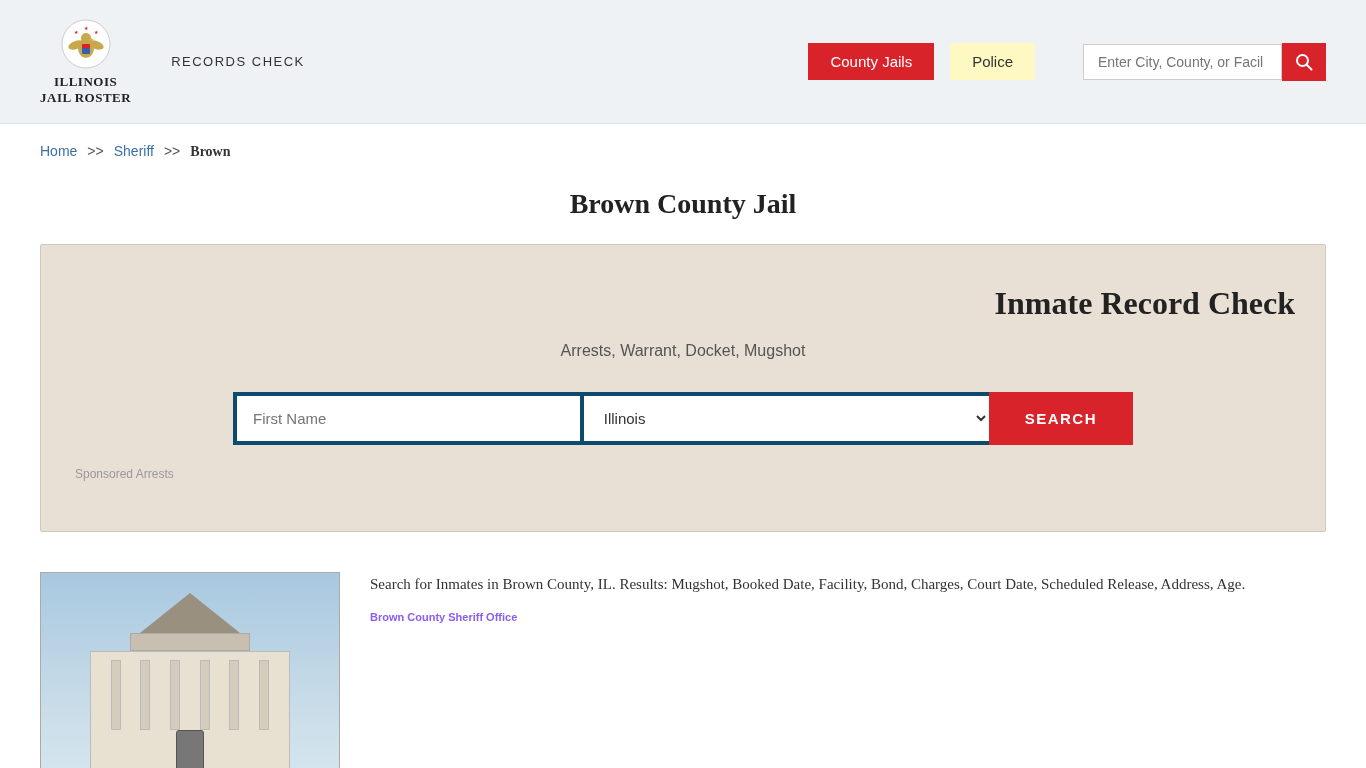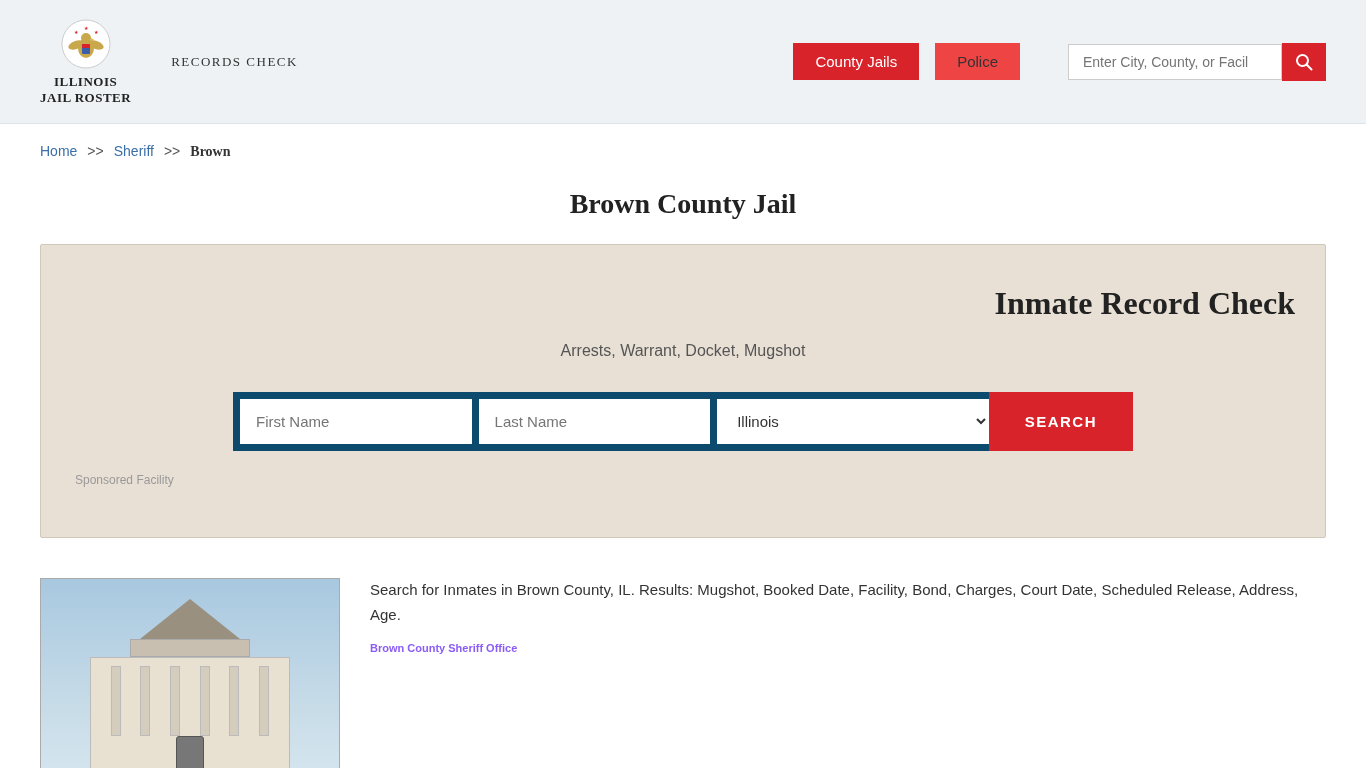--- a/index.html
+++ b/index.html
@@ -28,21 +28,21 @@
       font-size: 13px;
       font-weight: bold;
       text-align: center;
       color: #222;
       line-height: 1.2;
       text-transform: uppercase;
       letter-spacing: 0.5px;
       margin-top: 4px;
     }
     .records-check-link {
-      font-family: Liberation Serif, serif;
+      font-family: Liberation Sans, sans-serif;
       font-size: 13px;
       letter-spacing: 1.5px;
       color: #333;
       text-decoration: none;
       text-transform: uppercase;
       margin-left: 10px;
     }
     .header-nav {
       margin-left: auto;
       display: flex;
@@ -55,33 +55,33 @@
       font-family: Arial, sans-serif;
       border: none;
       cursor: pointer;
       font-weight: 500;
     }
     .nav-btn-active {
       background: #d9232a;
       color: #fff;
     }
     .nav-btn-inactive {
-      background: #ef4444;
+      background: #fef9c3;
       color: #333;
     }
     .search-bar-area {
       display: flex;
       align-items: center;
       margin-left: 18px;
     }
     .search-bar-area input {
       padding: 9px 14px;
       font-size: 14px;
       border: 1px solid #ccc;
-      width: 214px;
+      width: 199px;
       font-family: Arial, sans-serif;
       outline: none;
     }
     .search-bar-area button {
       background: #d9232a;
       border: none;
       color: #fff;
       padding: 10px 13px;
       cursor: pointer;
       display: flex;
@@ -154,21 +154,21 @@
       gap: 0;
       max-width: 900px;
       margin: 0 auto;
     }
     .inmate-search-row input,
     .inmate-search-row select {
       flex: 1;
       padding: 13px 16px;
       font-size: 15px;
       font-family: Arial, sans-serif;
-      border: 7px solid #0c4a6e;
+      border: 4px solid #0c4a6e;
       background: #fff;
       outline: none;
       color: #555;
     }
     .inmate-search-row input:first-child { border-right: none; }
     .inmate-search-row input:nth-child(2) { border-right: none; }
     .inmate-search-row select { flex: 1.2; border-right: none; color: #333; }
     .search-btn-main {
       background: #d9232a;
       color: #fff;
@@ -220,21 +220,21 @@
       z-index: 2;
       display: flex;
       flex-direction: column;
       align-items: center;
     }
 
     .content-text {
       flex: 1;
     }
     .content-description {
-      font-family: Liberation Sans, sans-serif;
+      font-family: Liberation Serif, serif;
       font-size: 15px;
       color: #333;
       line-height: 1.65;
       margin-bottom: 14px;
     }
     .content-subheading {
       font-family: Arial, sans-serif;
       font-size: 11px;
       font-weight: bold;
       color: #8b5cf6;
@@ -299,26 +299,25 @@
 <div class="page-title-area">
   <h1 class="page-title">Brown County Jail</h1>
 </div>
 
 <div class="inmate-panel">
   <h2 class="inmate-panel-title">Inmate Record Check</h2>
   <p class="inmate-panel-subtitle">Arrests, Warrant, Docket, Mugshot</p>
 
   <div class="inmate-search-row">
     <input type="text" placeholder="First Name" style="">
-    <input type="text" placeholder="Last Name" style="">
     <select id="state-select"><option value="Alabama">Alabama</option><option value="Alaska">Alaska</option><option value="Arizona">Arizona</option><option value="Arkansas">Arkansas</option><option value="California">California</option><option value="Colorado">Colorado</option><option value="Connecticut">Connecticut</option><option value="Delaware">Delaware</option><option value="Florida">Florida</option><option value="Georgia">Georgia</option><option value="Hawaii">Hawaii</option><option value="Idaho">Idaho</option><option value="Illinois" selected="">Illinois</option><option value="Indiana">Indiana</option><option value="Iowa">Iowa</option><option value="Kansas">Kansas</option><option value="Kentucky">Kentucky</option><option value="Louisiana">Louisiana</option><option value="Maine">Maine</option><option value="Maryland">Maryland</option><option value="Massachusetts">Massachusetts</option><option value="Michigan">Michigan</option><option value="Minnesota">Minnesota</option><option value="Mississippi">Mississippi</option><option value="Missouri">Missouri</option><option value="Montana">Montana</option><option value="Nebraska">Nebraska</option><option value="Nevada">Nevada</option><option value="New Hampshire">New Hampshire</option><option value="New Jersey">New Jersey</option><option value="New Mexico">New Mexico</option><option value="New York">New York</option><option value="North Carolina">North Carolina</option><option value="North Dakota">North Dakota</option><option value="Ohio">Ohio</option><option value="Oklahoma">Oklahoma</option><option value="Oregon">Oregon</option><option value="Pennsylvania">Pennsylvania</option><option value="Rhode Island">Rhode Island</option><option value="South Carolina">South Carolina</option><option value="South Dakota">South Dakota</option><option value="Tennessee">Tennessee</option><option value="Texas">Texas</option><option value="Utah">Utah</option><option value="Vermont">Vermont</option><option value="Virginia">Virginia</option><option value="Washington">Washington</option><option value="West Virginia">West Virginia</option><option value="Wisconsin">Wisconsin</option><option value="Wyoming">Wyoming</option></select>
     <button class="search-btn-main">SEARCH</button>
   </div>
 
-  <p class="sponsored-label">Sponsored Facility</p>
+  <p class="sponsored-label">Sponsored Arrests</p>
 </div>
 
 <div class="content-section">
   <div class="content-image">
     <div class="building-sky"></div>
     <div class="building-wrapper">
 
       <div style="width:0;height:0;border-left:50px solid transparent;border-right:50px solid transparent;border-bottom:40px solid #9a9080;position:relative;z-index:3;"></div>
 
       <div style="width:120px;height:18px;background:#c8bfb0;border:1px solid #aaa;z-index:3;position:relative;"></div>

